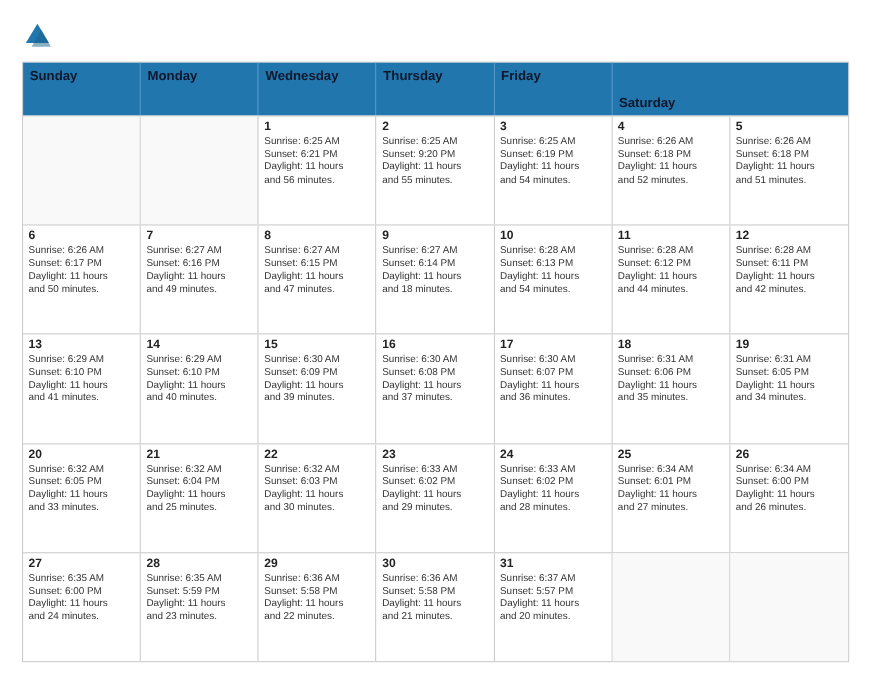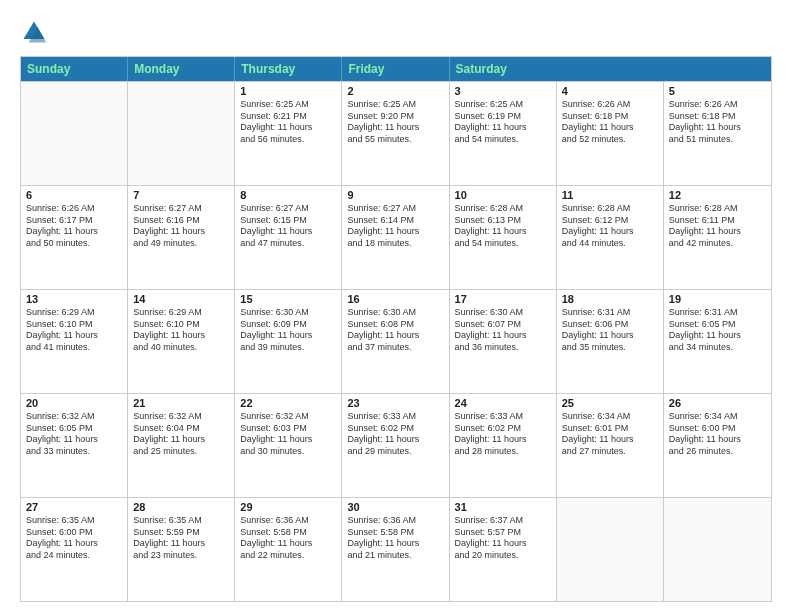--- a/index.html
+++ b/index.html
@@ -65,28 +65,28 @@
       display: flex;
       flex-direction: column;
       border: 1px solid #ccc;
     }
     .cal-header-row {
       display: grid;
       grid-template-columns: repeat(7, 1fr);
       background: #2176ae;
     }
     .cal-header-cell {
-      color: #86efac;
+      color: #0f172a;
       font-size: 12px;
       font-weight: bold;
       padding: 5px 6px;
       border-right: 1px solid #5599cc;
       text-align: left;
     }
-    .cal-header-cell:last-child { border-right: none; }
+    .cal-header-cell:last-child { border-right: none; margin-top: 24px; }
     .cal-body {
       flex: 1;
       display: flex;
       flex-direction: column;
     }
     .cal-week {
       display: grid;
       grid-template-columns: repeat(7, 1fr);
       flex: 1;
       border-top: 1px solid #ccc;
@@ -134,20 +134,21 @@
     <div class="title-block">
       <div class="cal-title"></div>
       <div class="cal-subtitle"></div>
     </div>
   </div>
 
   <div class="calendar">
     <div class="cal-header-row">
     <div class="cal-header-cell">Sunday</div>
         <div class="cal-header-cell">Monday</div>
+        <div class="cal-header-cell">Wednesday</div>
         <div class="cal-header-cell">Thursday</div>
         <div class="cal-header-cell">Friday</div>
         <div class="cal-header-cell">Saturday</div>
       </div>
     <div class="cal-body">
     <div class="cal-week">
           <div class="cal-cell empty"></div>
           <div class="cal-cell empty"></div>
           <div class="cal-cell">
             <span class="day-num">1</span>

